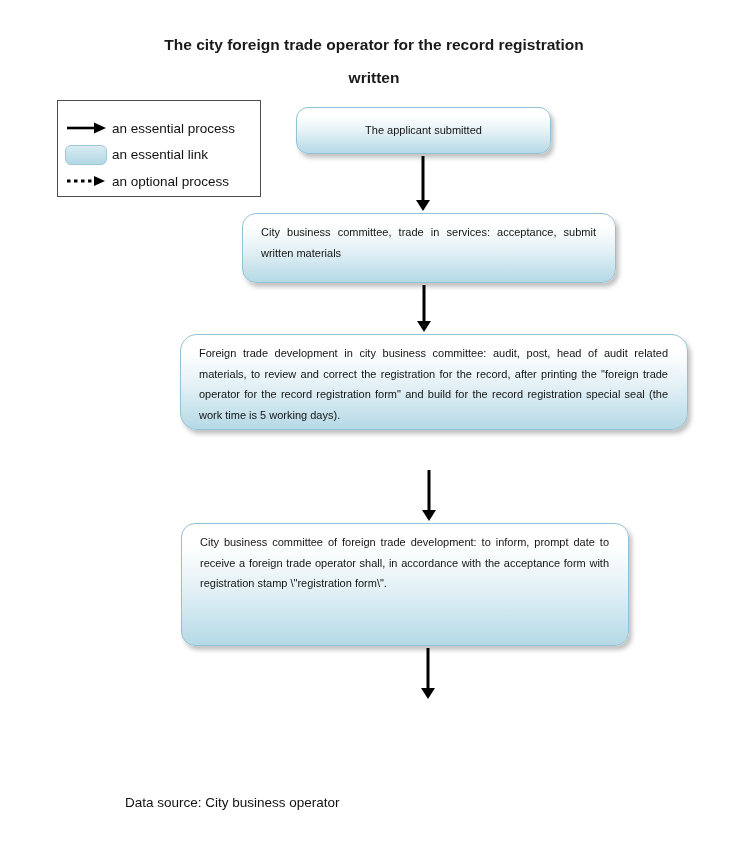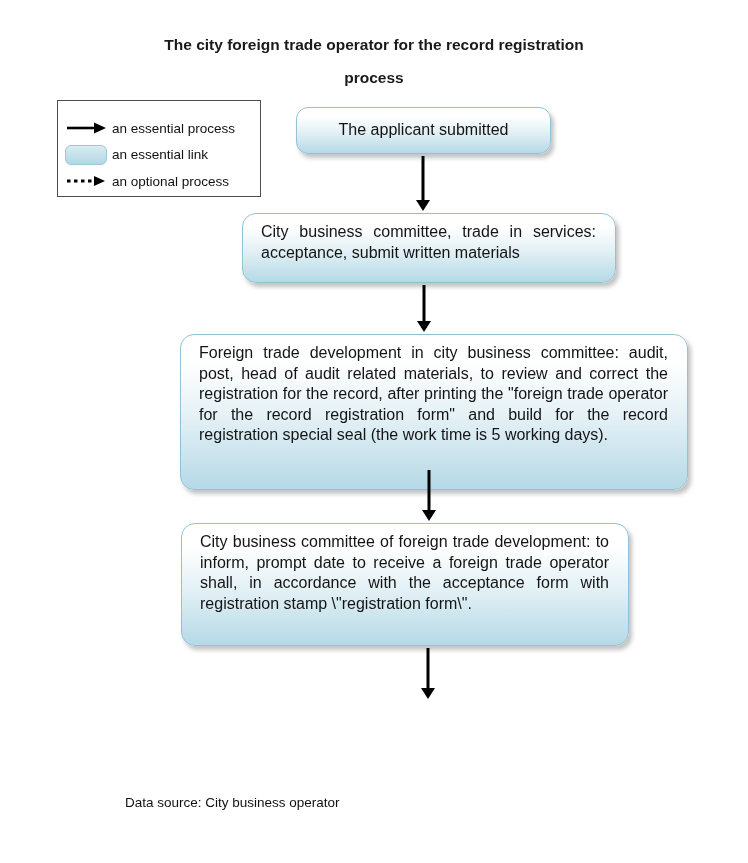--- a/index.html
+++ b/index.html
@@ -72,39 +72,39 @@
     border: 1px solid #c6d2a8;
   }
 
   
   .node {
     position: absolute;
     border: 1.5px solid #93c2d4;
     border-radius: 14px;
     background: linear-gradient(to bottom, #ffffff 0%, #ffffff 18%, #e2f0f5 55%, #b5d9e6 100%);
     box-shadow: 3px 4px 4px rgba(145,145,145,0.55);
-    font-size: 16px;
+    font-size: 11px;
     line-height: 20.5px;
     color: #141414;
   }
   .node-center {
     display: flex;
     align-items: center;
     justify-content: center;
     text-align: center;
   }
   .node-justify {
     text-align: justify;
     padding: 8px 19px 10px 18px;
   }
   .node-justify .txt { display: inline; }
 
   .n1 { left: 296px; top: 107px; width: 255px; height: 47px; border-radius: 12px; }
   .n2 { left: 242px; top: 213px; width: 374px; height: 70px; }
-  .n3 { left: 180px; top: 334px; width: 508px; height: 156px; }
+  .n3 { left: 180px; top: 334px; width: 508px; height: 96px; border-radius: 17px; }
   .n4 { left: 181px; top: 523px; width: 448px; height: 123px; }
   .n5 { left: 296px; top: 701px; width: 262px; height: 43px; border-radius: 12px; }
 
   
   .v-arrow { position: absolute; width: 14px; }
   .v-arrow .shaft {
     position: absolute;
     left: 50%;
     transform: translateX(-50%);
     top: 0;
@@ -136,21 +136,21 @@
     color: #111;
   }
 </style>
 </head>
 <body>
 
 <div class="page">
 
   <div class="title">
     <div>The city foreign trade operator for the record registration</div>
-    <div>process</div>
+    <div>written</div>
   </div>
 
   <div class="legend">
     <div class="legend-row">
       <span class="key">
         <svg width="42" height="14" viewBox="0 0 42 14">
           <line x1="2" y1="7" x2="30" y2="7" stroke="#000" stroke-width="2.6"></line>
           <polygon points="29,1.5 41,7 29,12.5" fill="#000"></polygon>
         </svg>
       </span>

